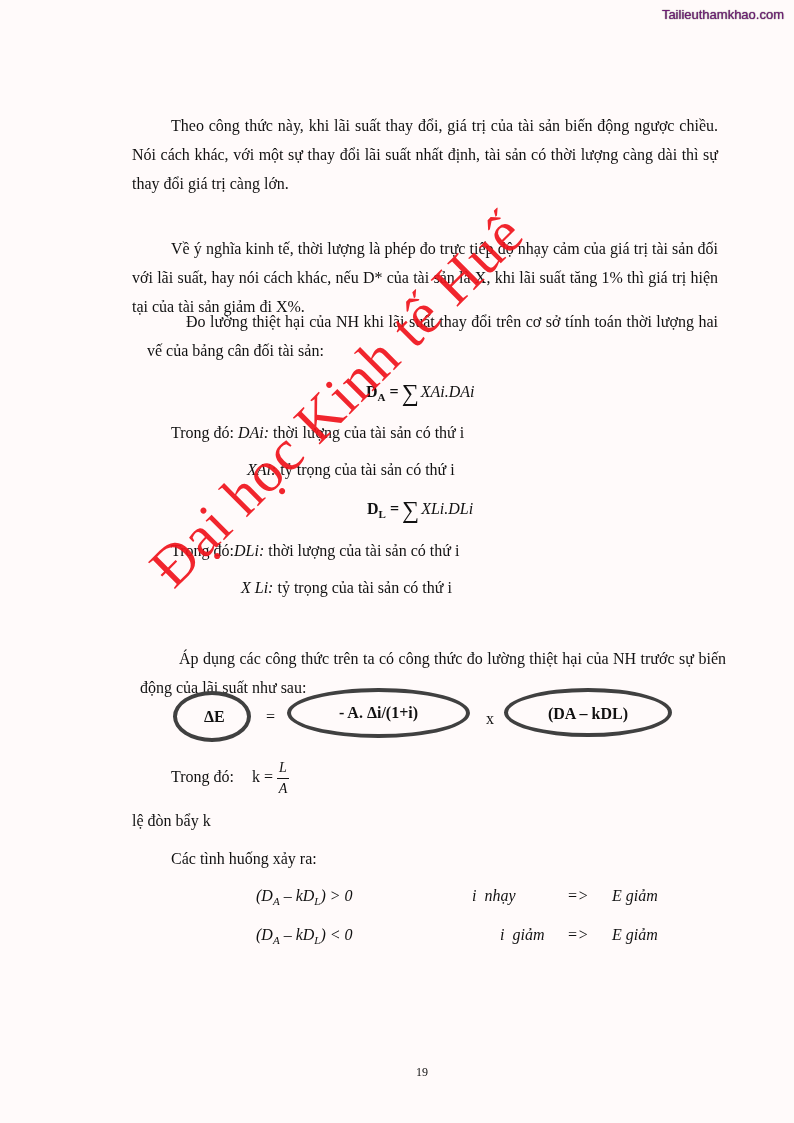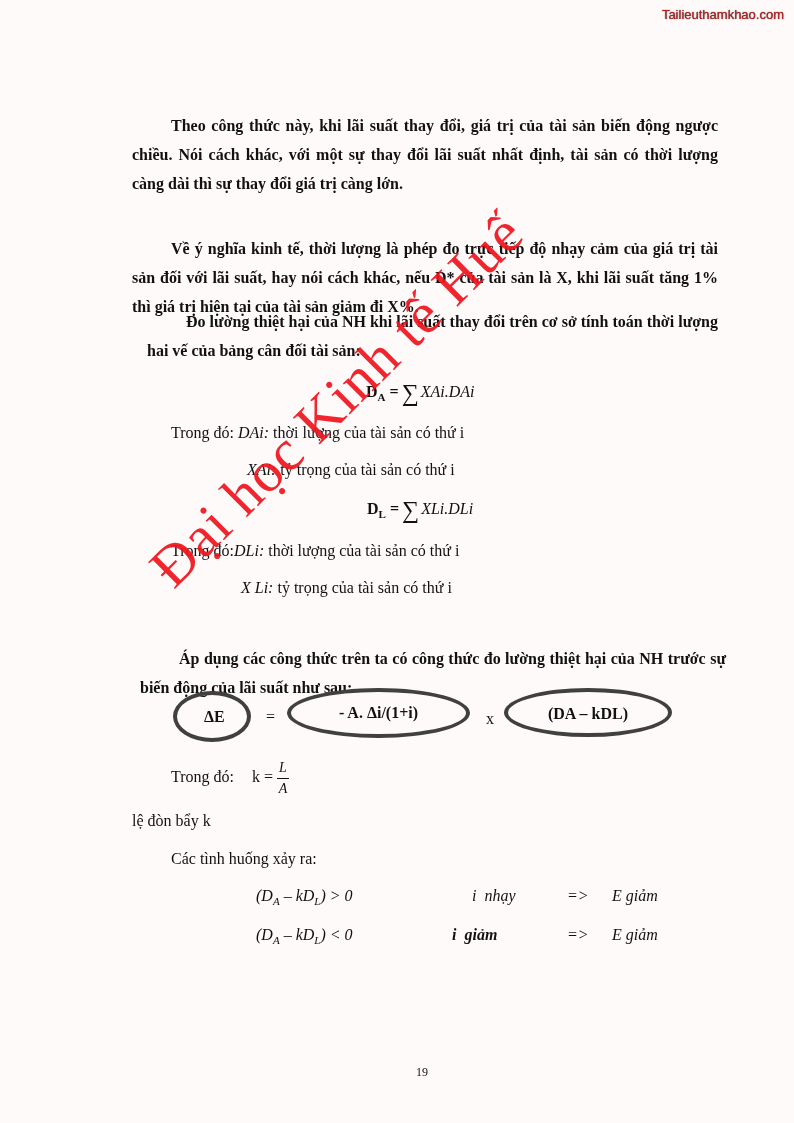--- a/index.html
+++ b/index.html
@@ -5,29 +5,28 @@
   html, body { margin: 0; padding: 0; }
   body {
     width: 794px; height: 1123px; position: relative; overflow: hidden;
     background: #fffafa;
     font-family: "Liberation Serif", serif;
     color: #111;
   }
   .site-mark {
     position: absolute; top: 7px; right: 10px;
     font-family: "Liberation Sans", sans-serif;
-    font-size: 13px; color: #b91c1c;
+    font-size: 13px; color: #701a75;
     text-shadow: 0 0 1px #777, 0 0 1px #777;
     letter-spacing: 0px;
   }
   .para {
     position: absolute; left: 132px; width: 586px;
     font-size: 16px; line-height: 29px; text-align: justify;
     text-indent: 39px;
-    font-weight: bold;
   }
   .line { position: absolute; font-size: 16px; white-space: nowrap; }
   .eq { position: absolute; font-size: 16px; white-space: nowrap; }
   .eq b { font-weight: bold; }
   .eq .sum { font-size: 24px; vertical-align: -4px; margin: 0 2px 0 3px; }
   .eq i { font-style: italic; }
   sub { font-size: 11px; }
   .ellipse {
     position: absolute; border: 4px solid #404040; border-radius: 50%;
     display: flex; align-items: center; justify-content: center;
@@ -104,20 +103,20 @@
 <div class="line" style="left:171px; top:850px;">Các tình huống xảy ra:</div>
 
 <div>
   <div class="case" style="left:256px; top:887px;"><span>(D</span><sub>A</sub><span> – kD</span><sub>L</sub><span>) &gt; 0</span></div>
   <div class="case" style="left:472px; top:887px; white-space:pre;">i  nhạy</div>
   <div class="case" style="left:567px; top:887px;">=&gt;</div>
   <div class="case" style="left:612px; top:887px;">E giảm</div>
 </div>
 <div>
   <div class="case" style="left:256px; top:926px;"><span>(D</span><sub>A</sub><span> – kD</span><sub>L</sub><span>) &lt; 0</span></div>
-  <div class="case" style="left:452px; top:926px; white-space:pre;font-weight:bold;">i  giảm</div>
+  <div class="case" style="left:500px; top:926px; white-space:pre;">i  giảm</div>
   <div class="case" style="left:567px; top:926px;">=&gt;</div>
   <div class="case" style="left:612px; top:926px;">E giảm</div>
 </div>
 
 <div class="page-num">19</div>
 
 <div class="watermark">Đại học Kinh tế Huế</div>
 
 </body></html>

